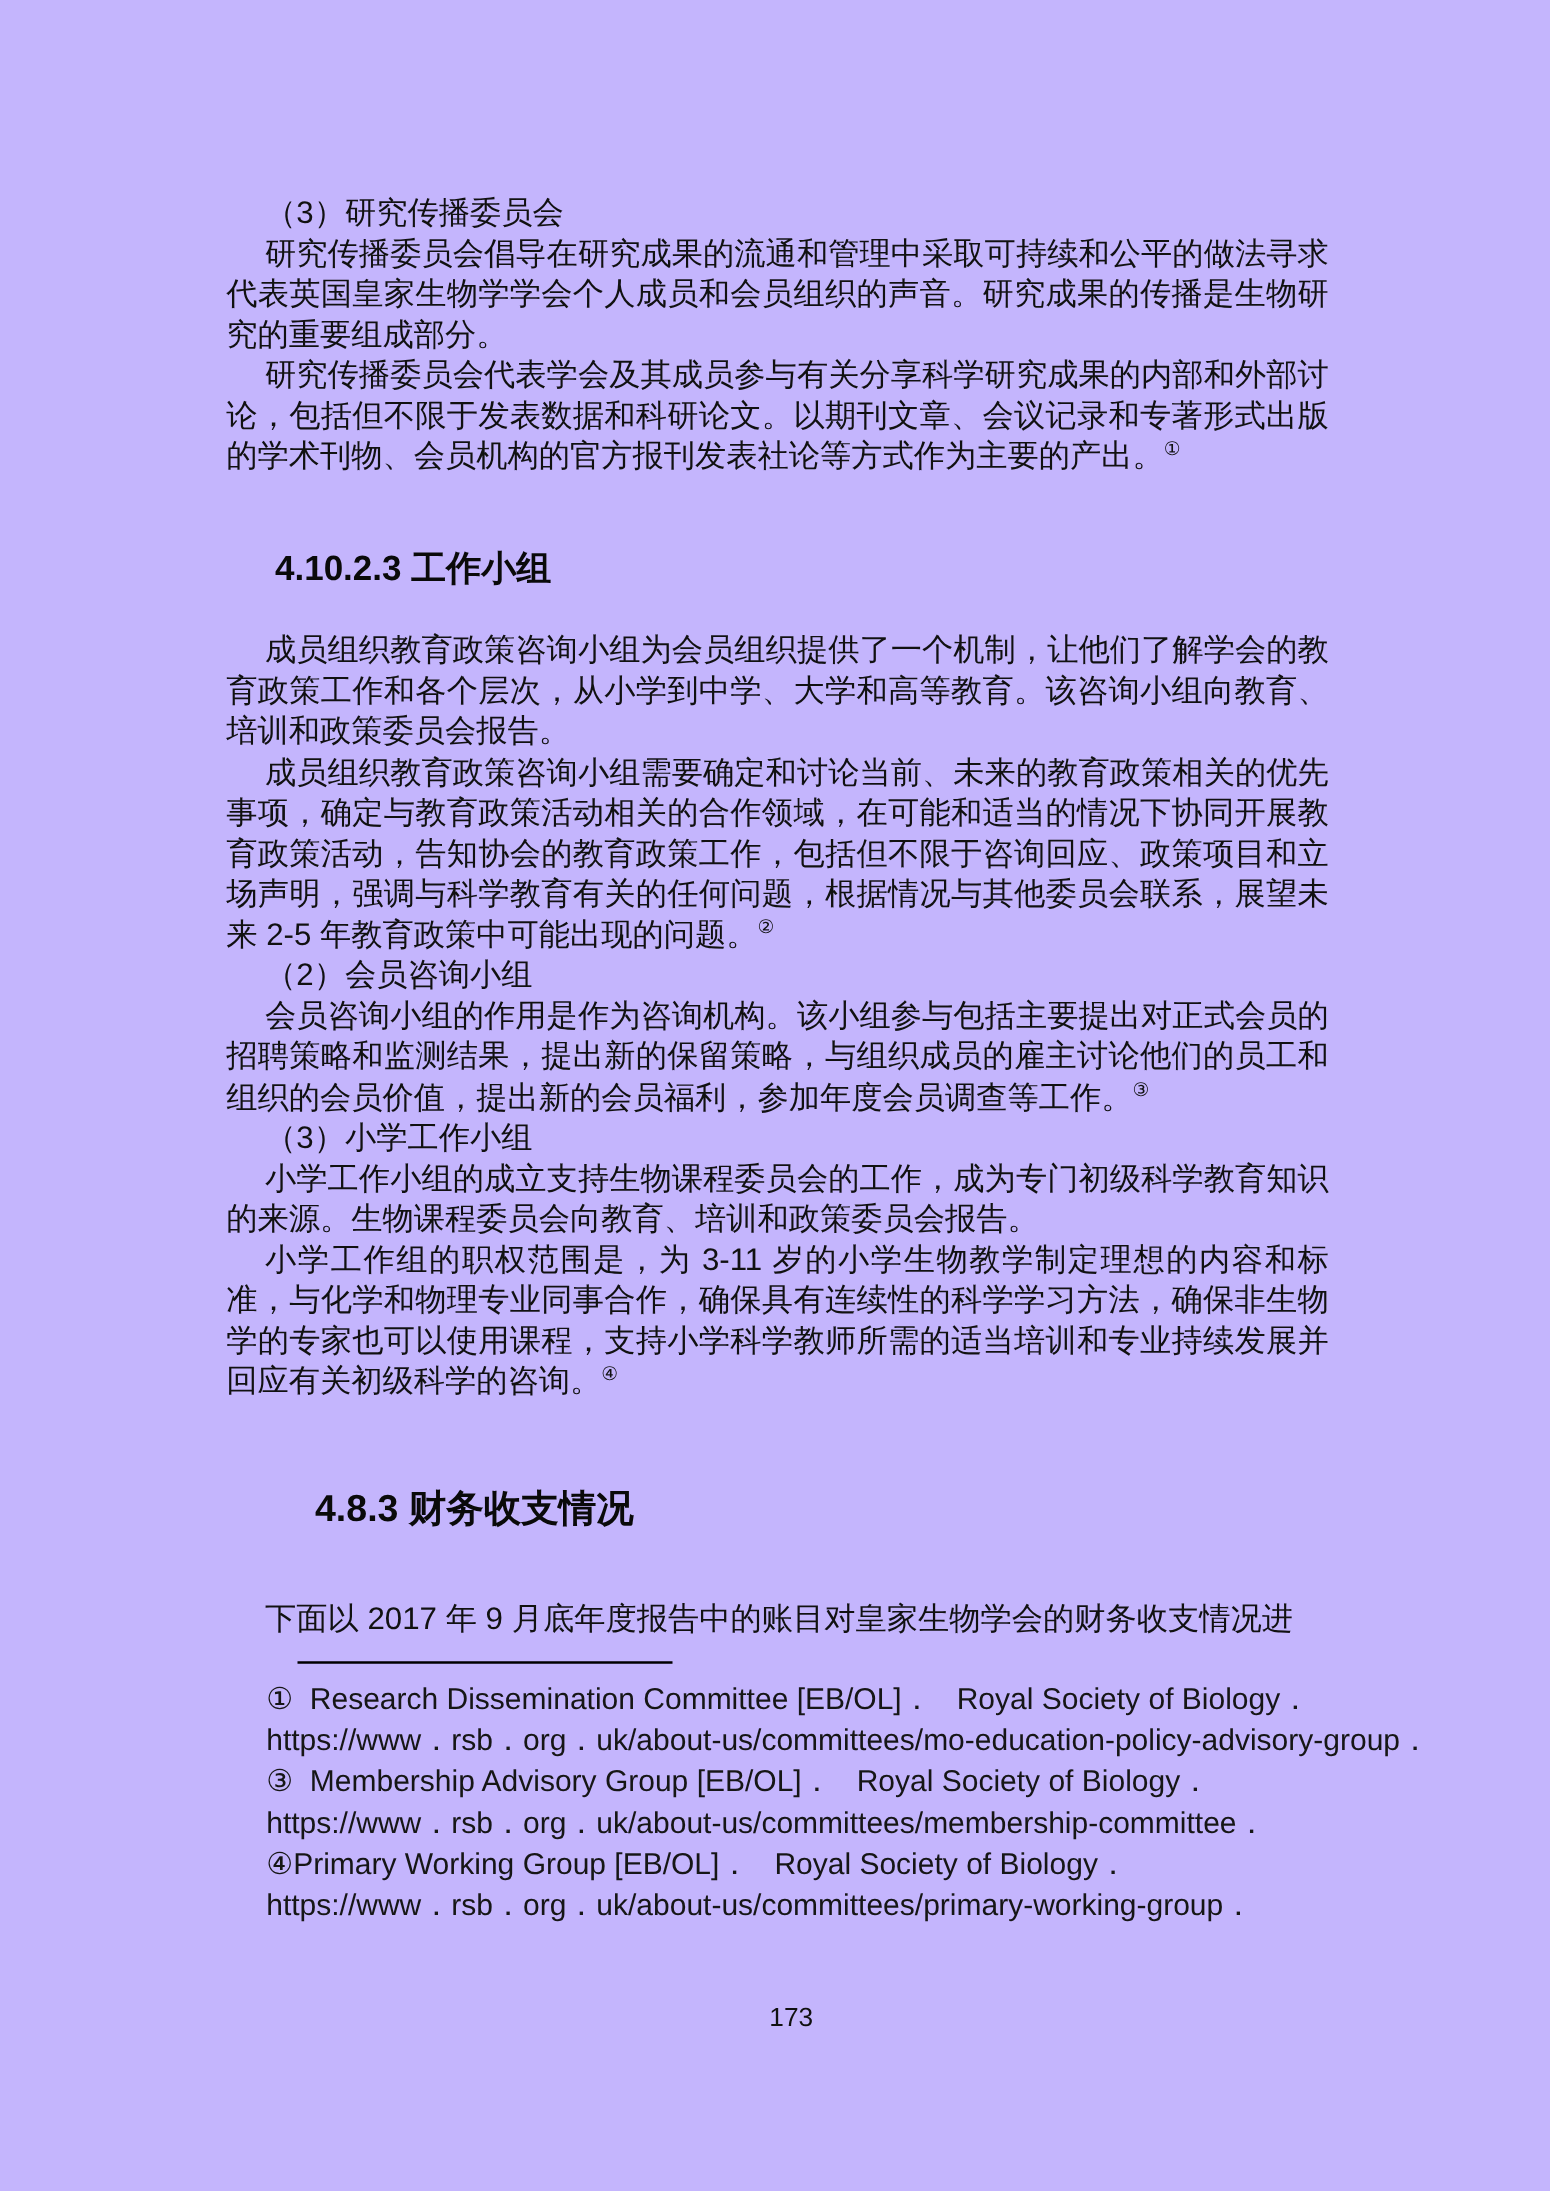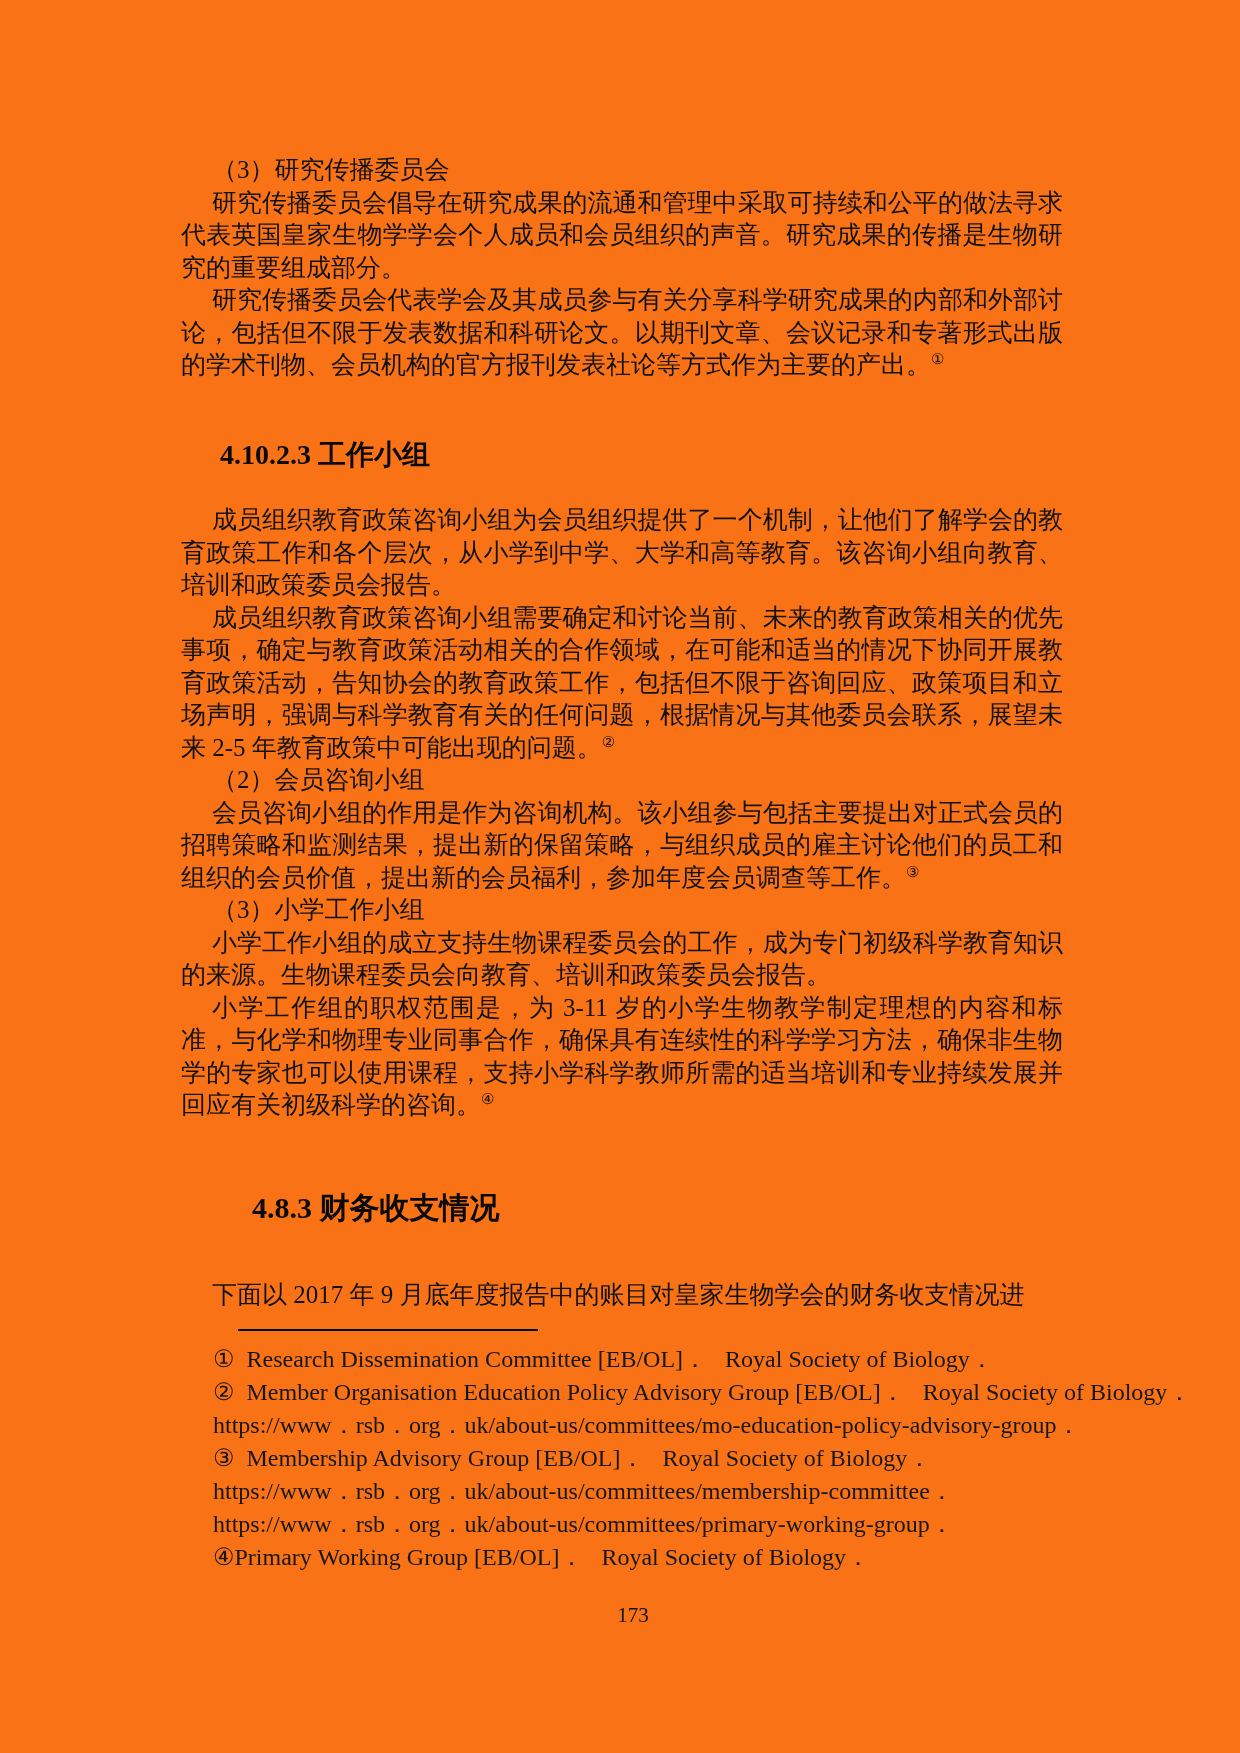--- a/index.html
+++ b/index.html
@@ -1,23 +1,23 @@
 <!DOCTYPE html>
 <html><head>
 <meta charset="utf-8">
 <style>
   html, body { margin: 0; padding: 0; background: #e8e8e8; }
   .page {
     position: relative;
     width: 1240px;
     height: 1753px;
-    background: #f97316;
+    background: #c4b5fd;
     margin: 0 auto;
     overflow: hidden;
-    font-family: Liberation Serif, serif;
+    font-family: Liberation Sans, sans-serif;
     color: #111111;
   }
   .body-block {
     position: absolute;
     left: 181px;
     width: 882px;
     font-size: 25px;
     line-height: 32.5px;
     text-align: justify;
   }
@@ -99,23 +99,22 @@
 
   <h2 class="heading" id="heading-finance">4.8.3 财务收支情况</h2>
 
   <div class="body-block" id="block-p12">
     <p><span>下面以 2017 年 9 月底年度报告中的账目对皇家生物学会的财务收支情况进</span></p>
   </div>
 
   <div class="footnotes">
     <div class="fn-rule"></div>
     <div class="fn-line">①  Research Dissemination Committee [EB/OL]．   Royal Society of Biology．</div>
-    <div class="fn-line">②  Member Organisation Education Policy Advisory Group [EB/OL]．   Royal Society of Biology．</div>
     <div class="fn-line">https://www．rsb．org．uk/about-us/committees/mo-education-policy-advisory-group．</div>
     <div class="fn-line">③  Membership Advisory Group [EB/OL]．   Royal Society of Biology．</div>
     <div class="fn-line">https://www．rsb．org．uk/about-us/committees/membership-committee．</div>
+    <div class="fn-line">④Primary Working Group [EB/OL]．   Royal Society of Biology．</div>
     <div class="fn-line">https://www．rsb．org．uk/about-us/committees/primary-working-group．</div>
-    <div class="fn-line">④Primary Working Group [EB/OL]．   Royal Society of Biology．</div>
   </div>
 
   <div class="page-number">173</div>
 
 </div>
 
 </body></html>

